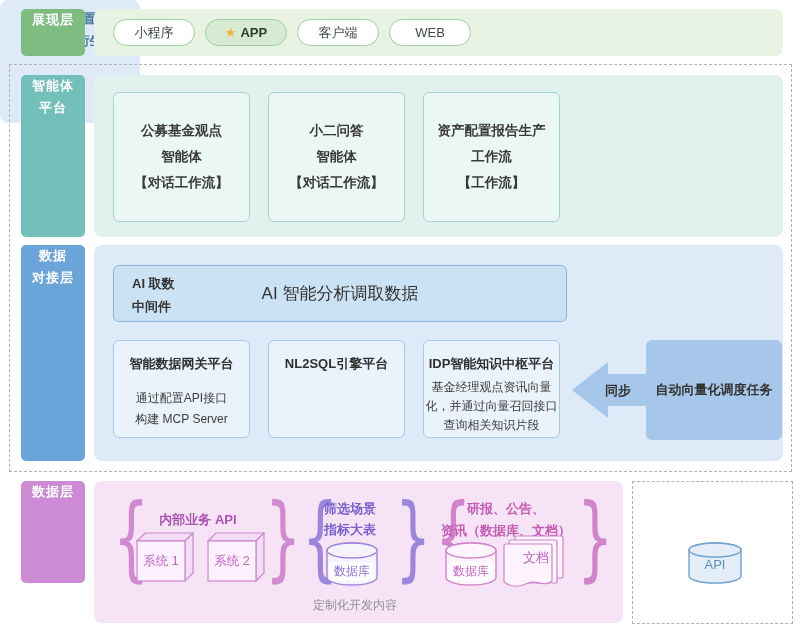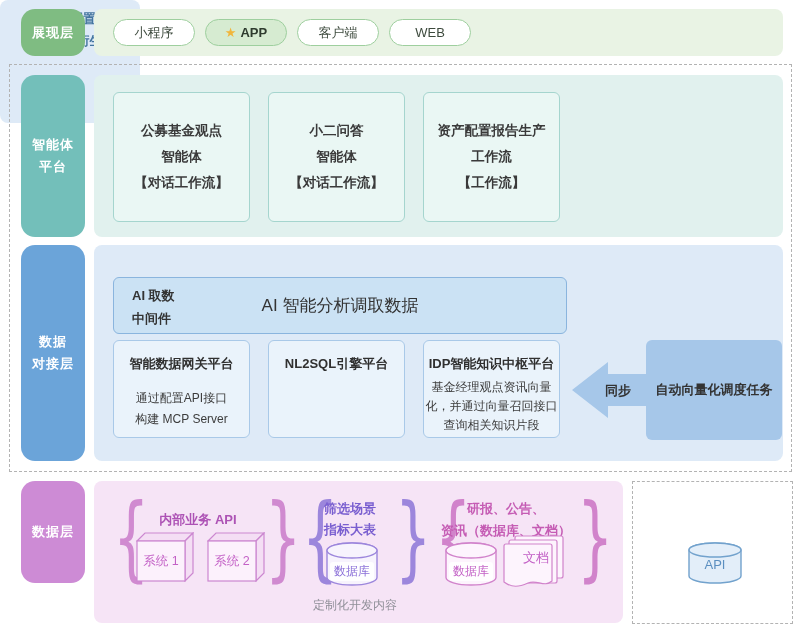--- a/index.html
+++ b/index.html
@@ -2,22 +2,22 @@
 <html><head>
 <meta charset="utf-8">
 <style>
   * { margin:0; padding:0; box-sizing:border-box; }
   html,body { background:#ffffff; font-family:"Liberation Sans","DejaVu Sans",sans-serif; }
   #app { position:relative; width:800px; height:634px; background:#ffffff; overflow:hidden; }
 
   .abs { position:absolute; }
 
   
-  .layer-label { position:absolute; left:21px; width:64px; border-radius:14px;
-    display:flex; flex-direction:column; align-items:center; justify-content:center;
+  .layer-label { position:absolute; left:21px; width:64px; border-radius:5px;
+    display:flex; flex-direction:column; align-items:center; justify-content:flex-start;
     color:#ffffff; font-size:13px; font-weight:bold; letter-spacing:1px; line-height:22px; }
   .lab-green   { top:9px;   height:47px;  background:#7fbc82; }
   .lab-teal    { top:75px;  height:162px; background:#73bfba; }
   .lab-blue    { top:245px; height:216px; background:#6ba4d9; }
   .lab-magenta { top:481px; height:102px; background:#cd8bd5; }
 
   
   .panel { position:absolute; border-radius:8px; }
   .panel-present { left:94px; top:9px;   width:689px; height:47px;  background:#e9f3e4;
     display:flex; align-items:center; padding-left:19px; gap:10px; }
@@ -41,21 +41,21 @@
 
   
   .agent-card { position:absolute; top:92px; width:137px; height:130px;
     background:#eaf7f4; border:1px solid #a5d5ce; border-radius:6px;
     display:flex; flex-direction:column; align-items:center; justify-content:center;
     font-size:13.5px; font-weight:600; color:#3a3a3a; line-height:26px; text-align:center; }
   .ac1 { left:113px; } .ac2 { left:268px; } .ac3 { left:423px; }
 
   
   .ai-box { position:absolute; left:113px; top:265px; width:454px; height:57px;
-    background:#cbe2f4; border:1px solid #8ab5de; border-radius:6px;margin-top:12px; }
+    background:#cbe2f4; border:1px solid #8ab5de; border-radius:6px; }
   .ai-title { position:absolute; left:18px; top:6px; font-size:13px; font-weight:bold;
     color:#333333; line-height:23px; }
   .ai-desc { position:absolute; inset:0; display:flex; align-items:center; justify-content:center;
     font-size:17px; color:#333333; }
 
   
   .plat-card { position:absolute; top:340px; width:137px; height:98px;
     background:#eaf3fb; border:1px solid #a9c9e8; border-radius:6px;
     text-align:center; padding-top:14px; }
   .pc1 { left:113px; } .pc2 { left:268px; } .pc3 { left:423px; }

